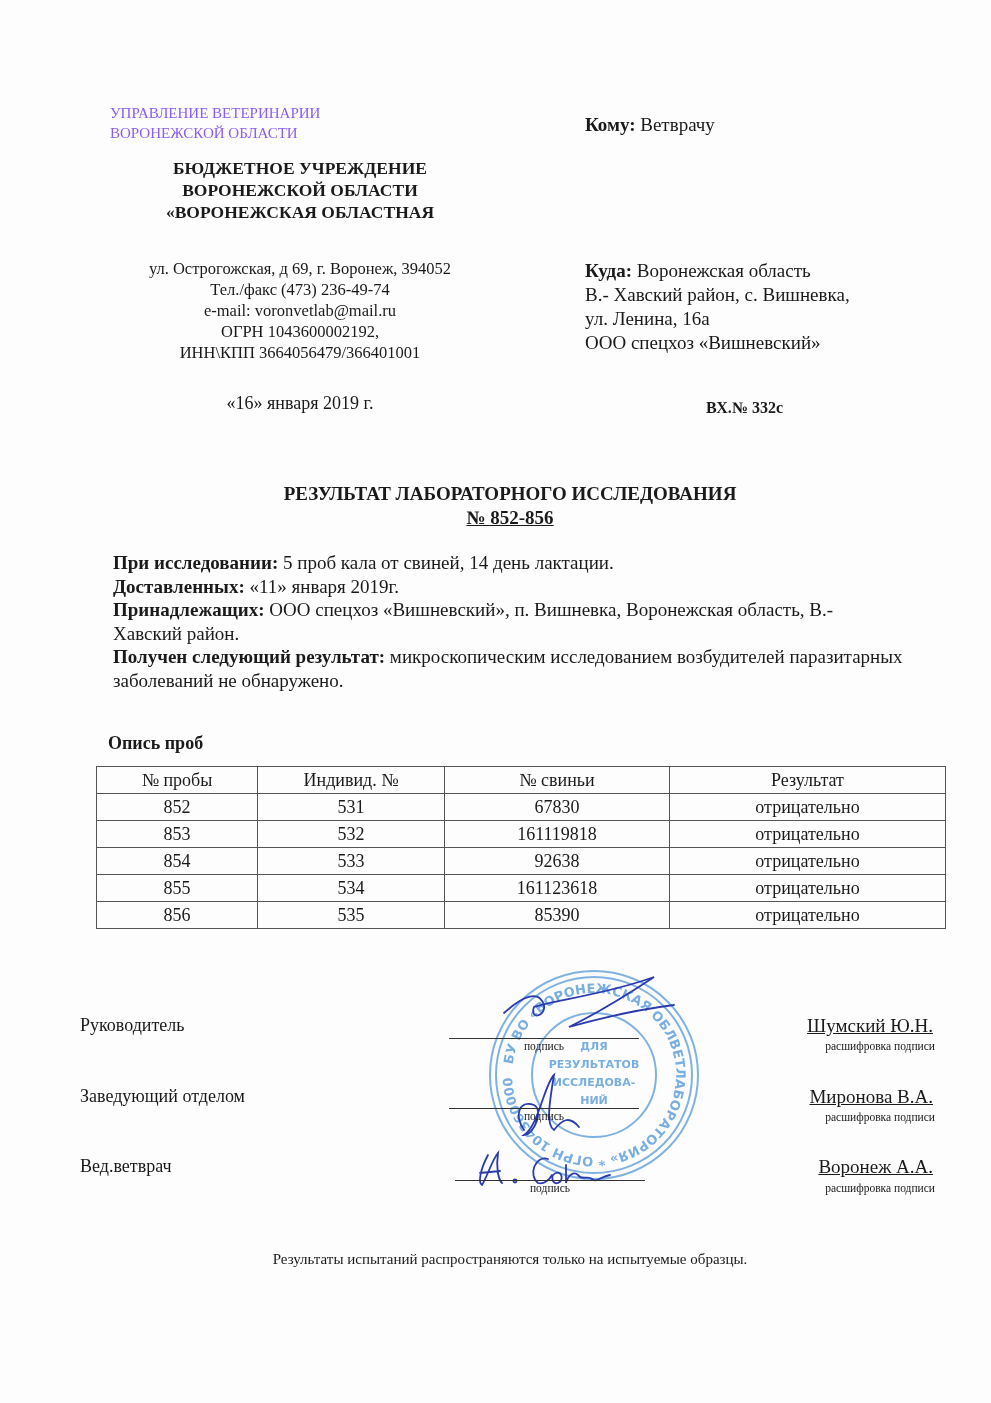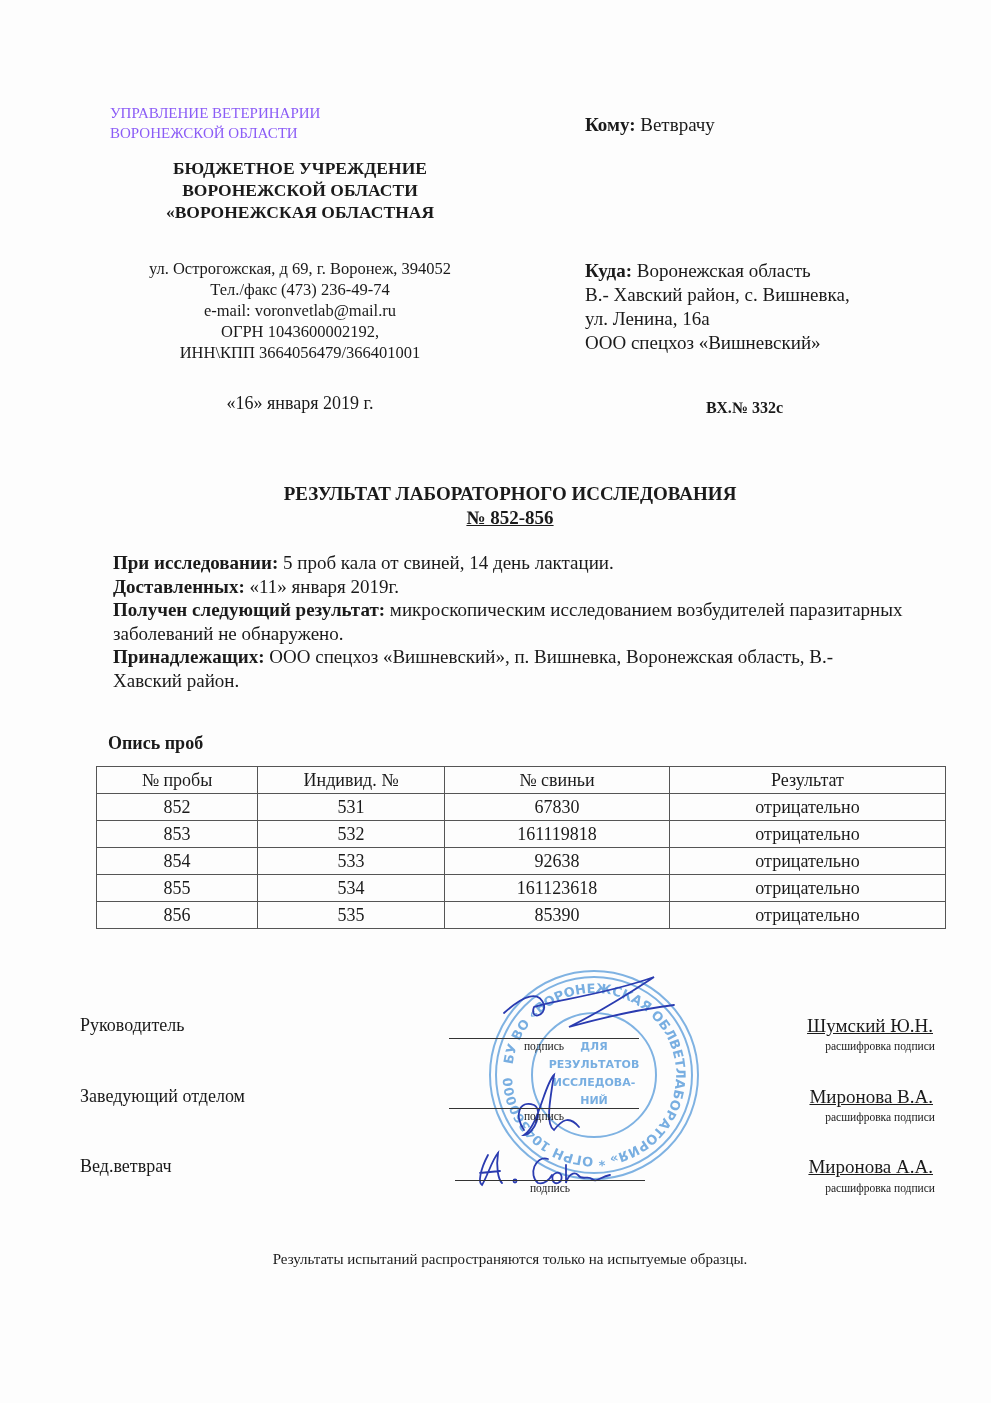--- a/index.html
+++ b/index.html
@@ -63,22 +63,22 @@
 <div class="abs incoming">ВХ.№ 332с</div>
 
 <div class="abs title">
   <div>РЕЗУЛЬТАТ ЛАБОРАТОРНОГО ИССЛЕДОВАНИЯ</div>
   <div><span class="num">№ 852-856</span></div>
 </div>
 
 <div class="abs body-text">
   <p><b>При исследовании:</b> <span>5 проб кала от свиней, 14 день лактации.</span></p>
   <p><b>Доставленных:</b> <span>«11» января 2019г.</span></p>
+  <p style="padding-right:90px"><b>Принадлежащих:</b> <span>ООО спецхоз «Вишневский», п. Вишневка, Воронежская область, В.- Хавский район.</span></p>
   <p><b>Получен следующий результат:</b> <span>микроскопическим исследованием возбудителей паразитарных заболеваний не обнаружено.</span></p>
-  <p style="padding-right:90px"><b>Принадлежащих:</b> <span>ООО спецхоз «Вишневский», п. Вишневка, Воронежская область, В.- Хавский район.</span></p>
 </div>
 
 <div class="abs table-cap">Опись проб</div>
 <table class="samples">
   <colgroup>
       <col style="width:161px">
       <col style="width:187px">
       <col style="width:225px">
       <col>
     </colgroup>
@@ -162,16 +162,16 @@
 
 <div class="abs sig-role" style="top:1086px">Заведующий отделом</div>
 <div class="abs sig-line" style="left:449px;top:1108px"></div>
 <div class="abs sig-under" style="left:449px;top:1110px">подпись</div>
 <div class="abs sig-name" style="top:1086px">Миронова В.А.</div>
 <div class="abs sig-decode" style="top:1111px">расшифровка подписи</div>
 
 <div class="abs sig-role" style="top:1156px">Вед.ветврач</div>
 <div class="abs sig-line" style="left:455px;top:1180px"></div>
 <div class="abs sig-under" style="left:455px;top:1182px">подпись</div>
-<div class="abs sig-name" style="top:1156px">Миронова А.А.</div>
+<div class="abs sig-name" style="top:1156px">Воронеж А.А.</div>
 <div class="abs sig-decode" style="top:1182px">расшифровка подписи</div>
 
 <div class="abs footer">Результаты испытаний распространяются только на испытуемые образцы.</div>
 
 </body></html>

